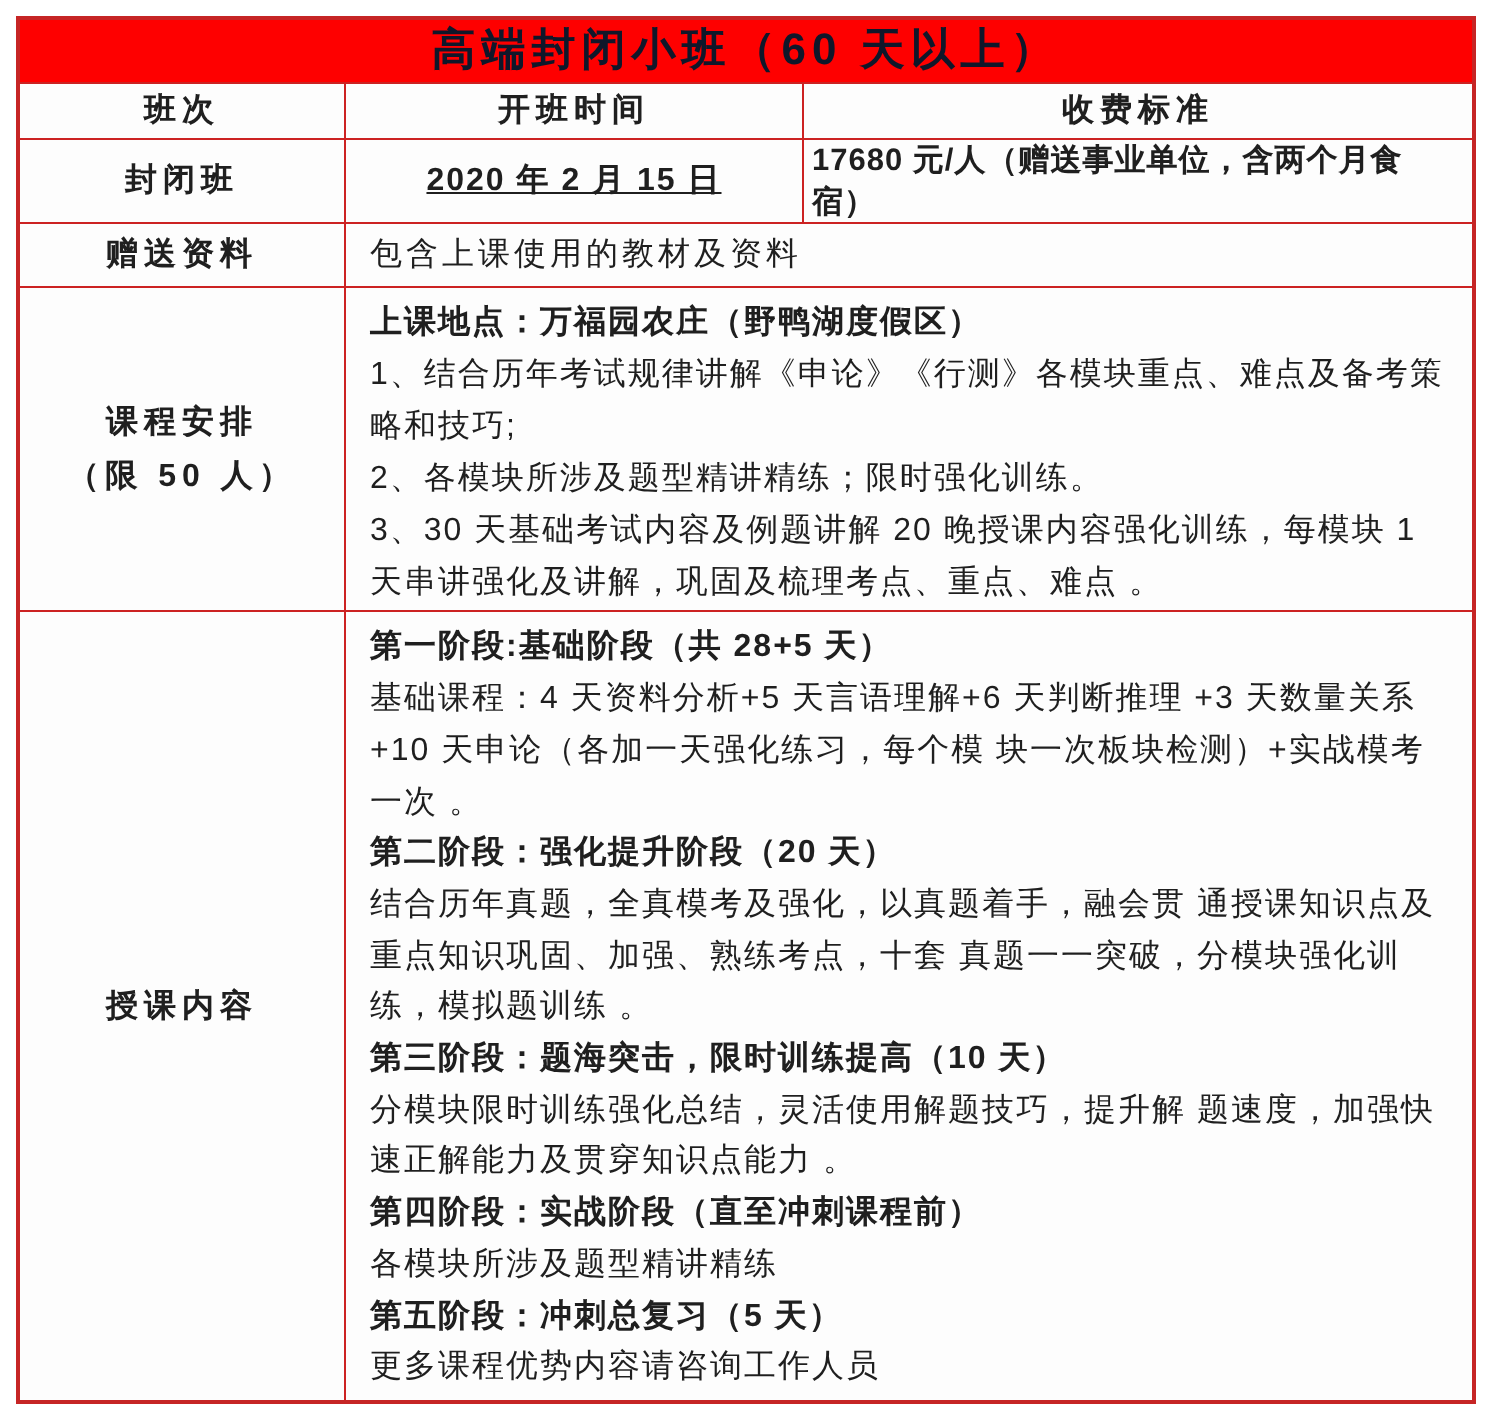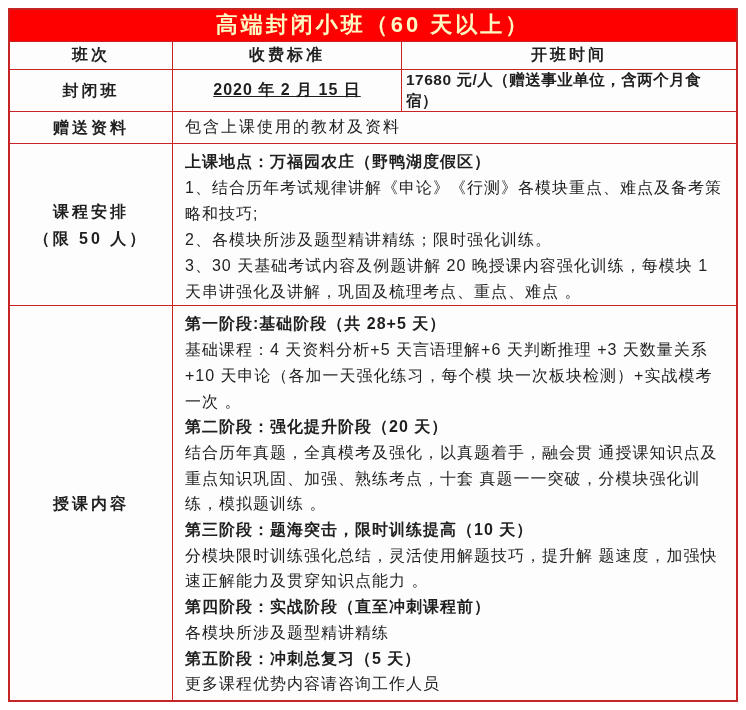--- a/index.html
+++ b/index.html
@@ -27,21 +27,21 @@
     display:flex;align-items:center;justify-content:center;
     padding:2px 8px;
     overflow:hidden;
   }
   .cell + .cell{border-left:1.5px solid #cc2222;}
 
   
   .title-row{height:45px;background:#fe0000;}
   .title-cell{
     width:100%;display:flex;align-items:center;justify-content:center;
-    color:#fef9c3;font-weight:bold;font-size:22px;letter-spacing:3px;
+    color:#0f172a;font-weight:bold;font-size:22px;letter-spacing:3px;
   }
 
   
   .cols3{grid-template-columns:162px 229px 1fr;}
   .cols2{grid-template-columns:162px 1fr;}
 
   .hdr-row{height:42px;}
   .closed-row{height:42px;}
   .materials-row{height:38px;}
   .arrangement-row{height:162px;}
@@ -76,22 +76,22 @@
 
 <div class="sheet">
   <div class="tbl">
 
     <div class="row title-row">
       <div class="title-cell">高端封闭小班（60 天以上）</div>
     </div>
 
     <div class="row cols3 hdr-row">
       <div class="cell hdr-cell">班次</div>
+      <div class="cell hdr-cell">开班时间</div>
       <div class="cell hdr-cell">收费标准</div>
-      <div class="cell hdr-cell">开班时间</div>
     </div>
 
     <div class="row cols3 closed-row">
       <div class="cell label-cell">封闭班</div>
       <div class="cell val-cell">2020 年 2 月 15 日</div>
       <div class="cell fee-cell">17680 元/人（赠送事业单位，含两个月食宿）</div>
     </div>
 
     <div class="row cols2 materials-row">
       <div class="cell label-cell">赠送资料</div>

